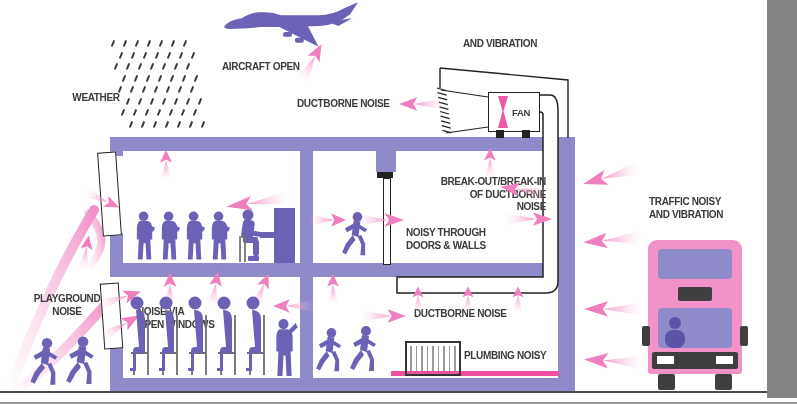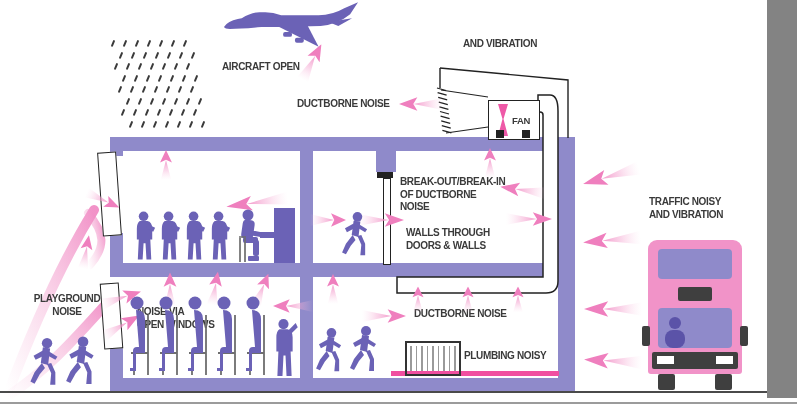--- a/index.html
+++ b/index.html
@@ -4,21 +4,21 @@
 <style>
   html,body{margin:0;padding:0;background:#fff;}
   .stage{position:relative;width:797px;height:405px;background:#fff;overflow:hidden;
          font-family:"Liberation Sans",sans-serif;}
   .abs{position:absolute;}
   .wall{position:absolute;background:var(--wall-purple,#8f8aca);}
   .win{position:absolute;background:#fff;border:1.6px solid #222;}
   .lbl{position:absolute;font:700 10px/12.5px "Liberation Sans",sans-serif;
        letter-spacing:-0.35px;color:var(--text,#3a3a3a);white-space:nowrap;}
   .lbl.c{text-align:center;}
-  .lbl.r{}
+  .lbl.r{text-align:right;}
   .arrow{position:absolute;overflow:visible;}
   svg.fig use{fill:var(--figure-purple,#6b62b6);}
   .rain{position:absolute;}
   .rain i{position:absolute;width:2.4px;height:7px;background:#3a3a3a;
           transform:rotate(22deg);border-radius:1px;}
   .fanbox{position:absolute;background:#fff;border:1.5px solid #222;
           display:flex;align-items:center;justify-content:center;gap:3px;}
   .fanbox .lblf{font:700 9.5px "Liberation Sans",sans-serif;color:#3a3a3a;letter-spacing:-0.3px;}
   .radiator{position:absolute;background:#fff;border:2px solid #333;
             background-image:repeating-linear-gradient(90deg,#9a9a9a 0 1.5px,transparent 1.5px 5.5px);
@@ -101,21 +101,21 @@
   <div class="win" style="left:100px;top:152px;width:17px;height:82px;transform:rotate(-4deg)"></div>
   <div class="win" style="left:102px;top:283px;width:17px;height:64px;transform:rotate(-4deg)"></div>
 
   <svg class="abs" style="left:433px;top:60px;width:140px;height:82px" viewBox="0 0 140 82" xmlns="http://www.w3.org/2000/svg">
     <path d="M7,8 L135,20 L135,78" fill="none" stroke="#222" stroke-width="1.4"></path>
     <path d="M7,8 L7,28" fill="none" stroke="#222" stroke-width="1.4"></path>
     <path d="M8,30 L55,37 M13,73 L55,67" fill="none" stroke="#222" stroke-width="1.2"></path>
     <path d="M4,28 l9,2.5 M4.6,32.7 l9,2.5 M5.2,37.4 l9,2.5 M5.8,42.1 l9,2.5 M6.4,46.8 l9,2.5 M7,51.5 l9,2.5 M7.6,56.2 l9,2.5 M8.2,60.9 l9,2.5 M8.8,65.6 l9,2.5 M9.4,70.3 l9,2.5" stroke="#222" stroke-width="1.2"></path>
   </svg>
 
-  <div class="fanbox" style="left:488px;top:100px;width:50px;height:38px">
+  <div class="fanbox" style="left:488px;top:92px;width:50px;height:38px">
     <svg width="11" height="32" viewBox="0 0 11 32" xmlns="http://www.w3.org/2000/svg">
       <path d="M0,0 L10,0 L5.5,15 L10,32 L0,32 L4.5,15 Z" fill="var(--fan-pink,#ee59a7)"></path>
     </svg>
     <span class="lblf">FAN</span>
   </div>
   <div class="abs" style="left:496px;top:130px;width:8px;height:8px;background:#222"></div>
   <div class="abs" style="left:522px;top:130px;width:8px;height:8px;background:#222"></div>
 
   <div class="rain" style="left:112px;top:40px;width:92px;height:98px">
       <i style="left:0px;top:0px"></i>
@@ -181,32 +181,33 @@
       <path d="M2,25 Q6,19 16,17 L20,16 Q30,10 38,10 L44,10 Q52,10 60,13 L98,13 Q112,13 124,6 L138,0 L130,12 Q118,22 100,24 L60,25 L40,25 Q20,27 8,27 Q3,27 2,25 Z"></path>
       <path d="M52,22 L98,45 L86,22 Z"></path>
       <path d="M108,20 L132,16 L118,24 Z"></path>
       <rect x="62" y="30" width="9" height="5" rx="2"></rect>
       <rect x="74" y="36" width="9" height="5" rx="2"></rect>
     </g>
   </svg>
 
   <div class="lbl" style="left:222px;top:61px">AIRCRAFT OPEN</div>
   <div class="lbl c" style="left:36px;top:92px;width:120px">
+    <div>WEATHER</div>
   </div>
   <div class="lbl c" style="left:436px;top:38px;width:128px">
     <div>AND VIBRATION</div>
   </div>
   <div class="lbl" style="left:297px;top:98px">DUCTBORNE NOISE</div>
   <div class="lbl r" style="left:400px;top:176px;width:146px">
     <div>BREAK-OUT/BREAK-IN</div>
     <div>OF DUCTBORNE</div>
     <div>NOISE</div>
   </div>
   <div class="lbl" style="left:406px;top:227px">
-    <div>WALLS THROUGH</div>
+    <div>NOISY THROUGH</div>
     <div>DOORS &amp; WALLS</div>
   </div>
   <div class="lbl" style="left:649px;top:196px">
     <div>TRAFFIC NOISY</div>
     <div>AND VIBRATION</div>
   </div>
   <div class="lbl c" style="left:20px;top:293px;width:94px">
     <div>PLAYGROUND</div>
     <div>NOISE</div>
   </div>

